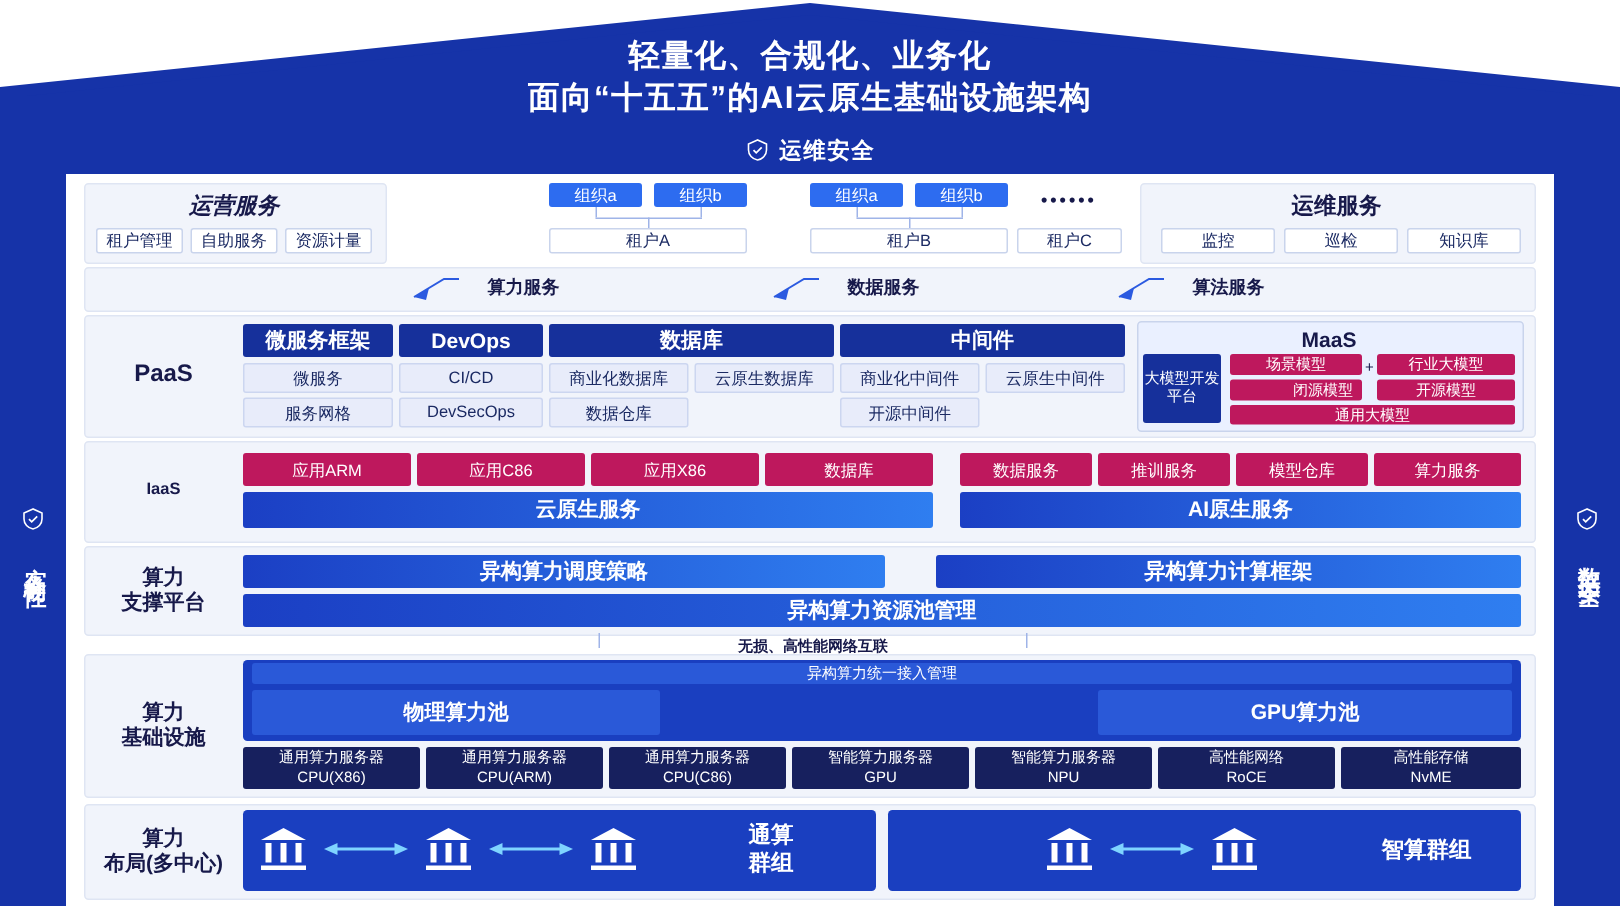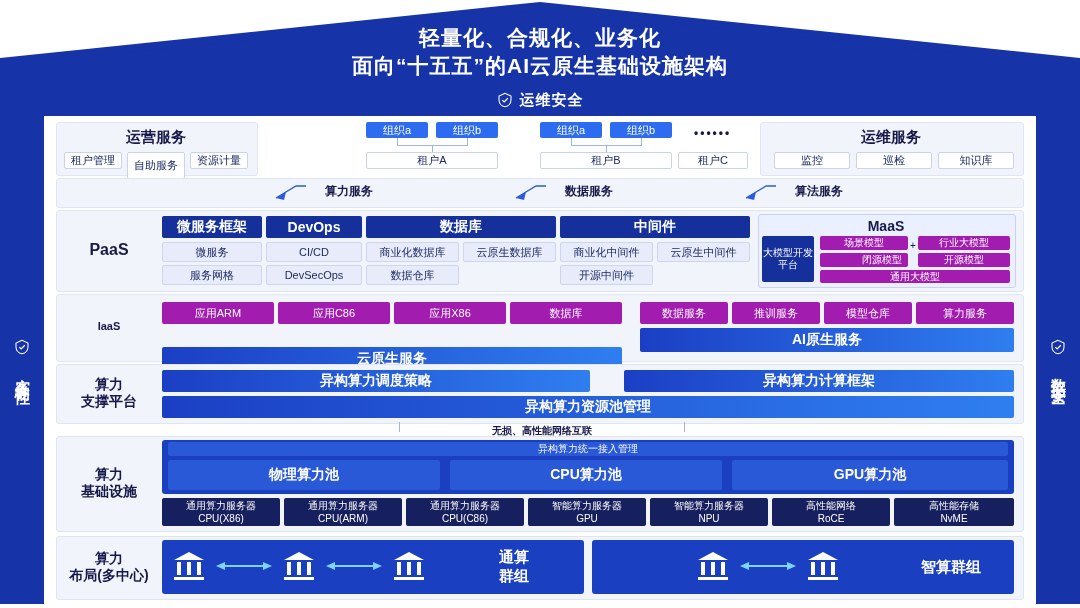--- a/index.html
+++ b/index.html
@@ -53,21 +53,21 @@
   .rowlabel{
     position:absolute;display:flex;align-items:center;justify-content:center;
     text-align:center;font-weight:bold;color:#17194a;font-size:14px;line-height:1.25;
   }
   .bx{
     position:absolute;display:flex;align-items:center;justify-content:center;
     text-align:center;box-sizing:border-box;border-radius:2px;font-size:11px;
   }
   .bx-white{background:#ffffff;border:1px solid #c9d4ec;color:#1b2a63;}
   .bx-lav{background:#e8ecfa;border:1px solid #ccd6f0;color:#1b2a63;}
-  .bx-blue{background:#a21caf;color:#ffffff;}
+  .bx-blue{background:#be185d;color:#ffffff;}
   .bx-deep{background:#16309b;color:#ffffff;}
   .bx-navy{background:#17205e;color:#ffffff;}
   .bx-cyan{background:#2d6cf0;color:#ffffff;}
   .bx-grad{background:linear-gradient(90deg,#1b3fc4,#2f7ef0);color:#ffffff;}
   .hdr{font-size:14px;font-weight:bold;}
   .ttl{position:absolute;text-align:center;font-weight:bold;color:#17194a;}
   .connector{position:absolute;background:#9fb4e8;}
   .dots{position:absolute;color:#17194a;font-weight:bold;letter-spacing:2px;}
   .flowlbl{
     position:absolute;font-size:12px;font-weight:bold;color:#17194a;text-align:center;
@@ -112,23 +112,23 @@
         <path d="M12 2 3 6v6c0 5 3.8 9.2 9 10 5.2-.8 9-5 9-10V6l-9-4z" fill="none" stroke="#ffffff" stroke-width="1.6"></path>
         <path d="M8 12.2l2.7 2.6L16.2 9.4" fill="none" stroke="#ffffff" stroke-width="1.8"></path>
       </svg>
   </span>
   <span class="vtext">数据安全</span>
 </div>
 
 <div class="canvas">
 
   <div class="panel" style="left:12px;top:6px;width:200px;height:52px;"></div>
-  <div class="ttl" style="left:12px;top:12px;width:200px;font-size:15px;">运营服务</div>
+  <div class="ttl" style="left:12px;top:12px;width:200px;font-size:15px;font-style:italic;">运营服务</div>
   <div class="bx bx-white" style="left:20px;top:36px;width:58px;height:17px;">租户管理</div>
-  <div class="bx bx-white" style="left:83px;top:36px;width:58px;height:27px;">自助服务</div>
+  <div class="bx bx-white" style="left:83px;top:36px;width:58px;height:17px;">自助服务</div>
   <div class="bx bx-white" style="left:146px;top:36px;width:58px;height:17px;">资源计量</div>
 
   <div class="bx bx-cyan" style="left:322px;top:6px;width:62px;height:16px;">组织a</div>
   <div class="bx bx-cyan" style="left:392px;top:6px;width:62px;height:16px;">组织b</div>
   <div class="bx bx-cyan" style="left:496px;top:6px;width:62px;height:16px;">组织a</div>
   <div class="bx bx-cyan" style="left:566px;top:6px;width:62px;height:16px;">组织b</div>
   <div class="dots" style="left:650px;top:10px;font-size:12px;">••••••</div>
 
   <div class="connector" style="left:353px;top:22px;width:1px;height:7px;"></div>
   <div class="connector" style="left:423px;top:22px;width:1px;height:7px;"></div>
@@ -198,21 +198,21 @@
   <div class="bx bx-blue" style="left:776px;top:154px;width:190px;height:13px;font-size:10px;">通用大模型</div>
   <div style="position:absolute;left:866px;top:124px;color:#17194a;font-size:10px;">+</div>
 
   <div class="panel" style="left:12px;top:178px;width:966px;height:66px;"></div>
   <div class="rowlabel" style="left:20px;top:178px;width:90px;height:66px;font-size:11px;">IaaS</div>
 
   <div class="bx bx-blue" style="left:118px;top:186px;width:112px;height:22px;font-size:11px;">应用ARM</div>
   <div class="bx bx-blue" style="left:234px;top:186px;width:112px;height:22px;font-size:11px;">应用C86</div>
   <div class="bx bx-blue" style="left:350px;top:186px;width:112px;height:22px;font-size:11px;">应用X86</div>
   <div class="bx bx-blue" style="left:466px;top:186px;width:112px;height:22px;font-size:11px;">数据库</div>
-  <div class="bx bx-grad hdr" style="left:118px;top:212px;width:460px;height:24px;margin-top:19px;">云原生服务</div>
+  <div class="bx bx-grad hdr" style="left:118px;top:212px;width:460px;height:24px;">云原生服务</div>
 
   <div class="bx bx-blue" style="left:596px;top:186px;width:88px;height:22px;font-size:11px;">数据服务</div>
   <div class="bx bx-blue" style="left:688px;top:186px;width:88px;height:22px;font-size:11px;">推训服务</div>
   <div class="bx bx-blue" style="left:780px;top:186px;width:88px;height:22px;font-size:11px;">模型仓库</div>
   <div class="bx bx-blue" style="left:872px;top:186px;width:98px;height:22px;font-size:11px;">算力服务</div>
   <div class="bx bx-grad hdr" style="left:596px;top:212px;width:374px;height:24px;">AI原生服务</div>
 
   <div class="panel" style="left:12px;top:248px;width:966px;height:58px;"></div>
   <div class="rowlabel" style="left:20px;top:248px;width:90px;height:58px;flex-direction:column;">
     <span>算力</span>
@@ -228,21 +228,20 @@
 
   <div class="panel" style="left:12px;top:320px;width:966px;height:94px;"></div>
   <div class="rowlabel" style="left:20px;top:320px;width:90px;height:94px;flex-direction:column;">
     <span>算力</span>
     <span>基础设施</span>
   </div>
 
   <div class="panel" style="left:118px;top:324px;width:852px;height:54px;background:#1a3fc0;border:none;border-radius:3px;"></div>
   <div class="bx" style="left:124px;top:326px;width:840px;height:14px;background:#2a59d8;color:#fff;font-size:10px;">异构算力统一接入管理</div>
   <div class="bx" style="left:124px;top:344px;width:272px;height:30px;background:#2a59d8;color:#fff;font-size:14px;font-weight:bold;">物理算力池</div>
-  <div class="bx" style="left:406px;top:344px;width:272px;height:30px;background:#2a59d8;color:#fff;font-size:14px;font-weight:bold;">CPU算力池</div>
   <div class="bx" style="left:688px;top:344px;width:276px;height:30px;background:#2a59d8;color:#fff;font-size:14px;font-weight:bold;">GPU算力池</div>
 
   <div class="bx bx-navy" style="left:118px;top:382px;width:118px;height:28px;flex-direction:column;font-size:10px;line-height:1.3;">
     <span>通用算力服务器</span>
     <span>CPU(X86)</span>
   </div>
   <div class="bx bx-navy" style="left:240px;top:382px;width:118px;height:28px;flex-direction:column;font-size:10px;line-height:1.3;">
     <span>通用算力服务器</span>
     <span>CPU(ARM)</span>
   </div>

